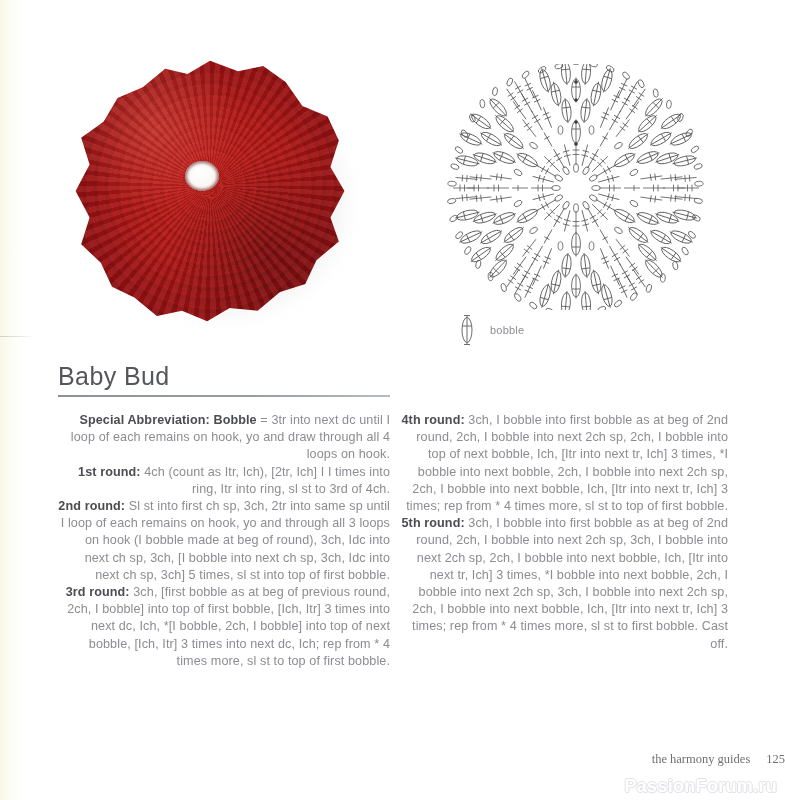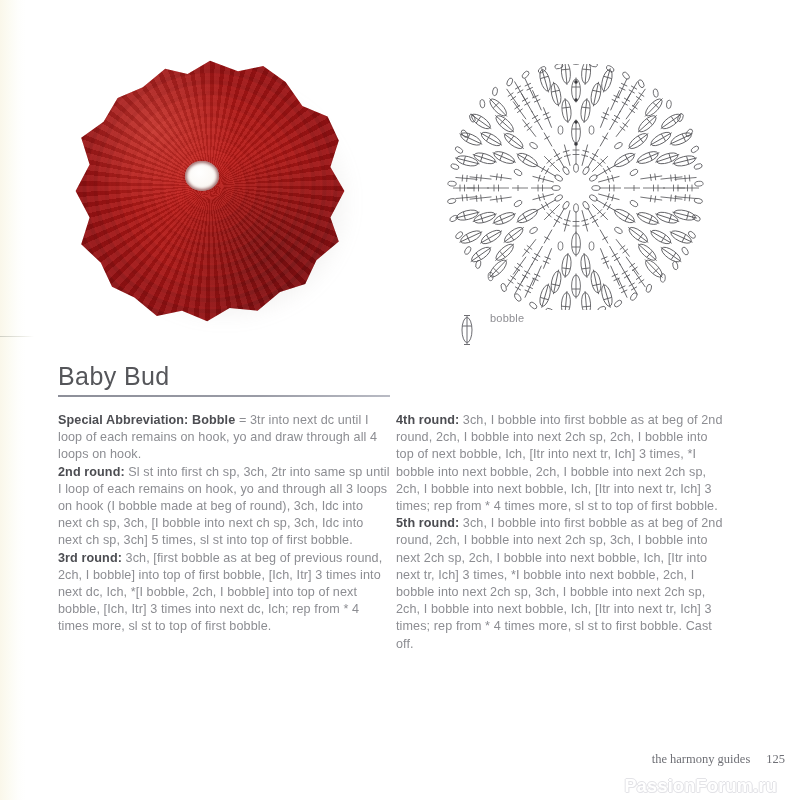--- a/index.html
+++ b/index.html
@@ -115,21 +115,21 @@
     left: 440px; top: 64px;
     width: 272px; height: 246px;
   }
   .chart-svg { display: block; width: 272px; height: 246px; }
 
   
   .legend {
     position: absolute;
     left: 456px; top: 312px;
     display: flex;
-    align-items: flex-start;
+    align-items: center;
     gap: 12px;
   }
   .legend-symbol { width: 22px; height: 36px; display: block; }
   .legend-label {
     font-size: 11px;
     color: #8e8e93;
     letter-spacing: 0.2px;
   }
 
   
@@ -150,21 +150,21 @@
   }
 
   
   .col {
     position: absolute;
     width: 332px;
     font-size: 12.6px;
     line-height: 17.2px;
     color: #8c8d92;
     letter-spacing: 0.1px;
-    text-align: left;
+    text-align: right;
   }
   .col-left  { left: 58px;  top: 412px; }
   .col-right { left: 396px; top: 412px; }
   .para { margin: 0 0 0 0; }
   .lead {
     font-weight: bold;
     color: #4c4d52;
   }
 
   
@@ -953,20 +953,23 @@
   </div>
 
   <div class="title">Baby Bud</div>
   <div class="title-rule"></div>
 
   <div class="col col-left">
     <p class="para">
       <span class="lead">Special Abbreviation: Bobble</span><span> = 3tr into next dc until I loop of each remains on hook, yo and draw through all 4 loops on hook.</span>
     </p>
     <p class="para">
+      <span class="lead">1st round:</span><span> 4ch (count as Itr, Ich), [2tr, Ich] I I times into ring, Itr into ring, sl st to 3rd of 4ch.</span>
+    </p>
+    <p class="para">
       <span class="lead">2nd round:</span><span> Sl st into first ch sp, 3ch, 2tr into same sp until I loop of each remains on hook, yo and through all 3 loops on hook (I bobble made at beg of round), 3ch, Idc into next ch sp, 3ch, [I bobble into next ch sp, 3ch, Idc into next ch sp, 3ch] 5 times, sl st into top of first bobble.</span>
     </p>
     <p class="para">
       <span class="lead">3rd round:</span><span> 3ch, [first bobble as at beg of previous round, 2ch, I bobble] into top of first bobble, [Ich, Itr] 3 times into next dc, Ich, *[I bobble, 2ch, I bobble] into top of next bobble, [Ich, Itr] 3 times into next dc, Ich; rep from * 4 times more, sl st to top of first bobble.</span>
     </p>
   </div>
 
   <div class="col col-right">
     <p class="para">
       <span class="lead">4th round:</span><span> 3ch, I bobble into first bobble as at beg of 2nd round, 2ch, I bobble into next 2ch sp, 2ch, I bobble into top of next bobble, Ich, [Itr into next tr, Ich] 3 times, *I bobble into next bobble, 2ch, I bobble into next 2ch sp, 2ch, I bobble into next bobble, Ich, [Itr into next tr, Ich] 3 times; rep from * 4 times more, sl st to top of first bobble.</span>

